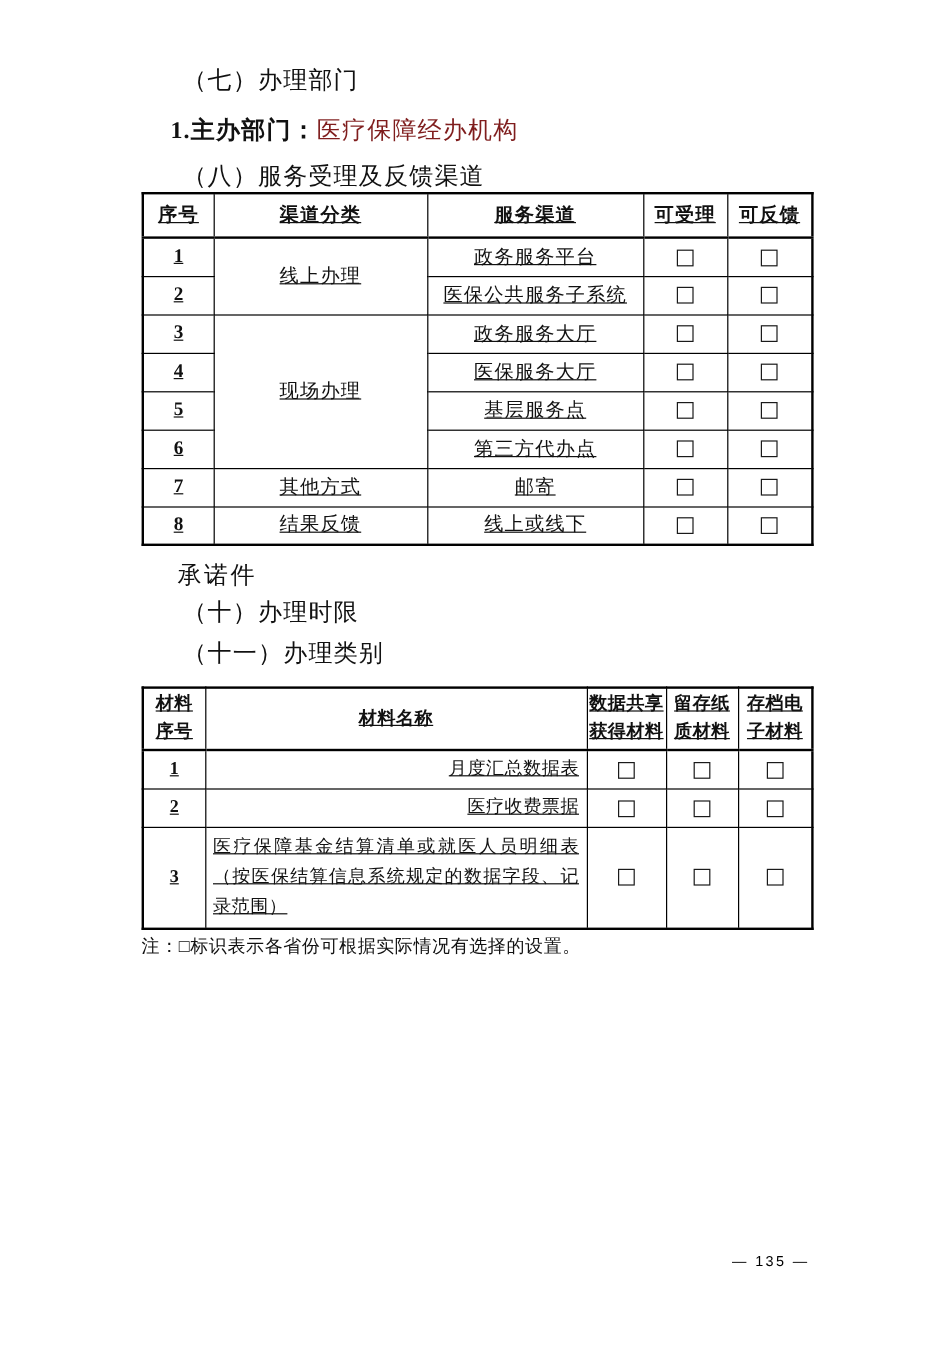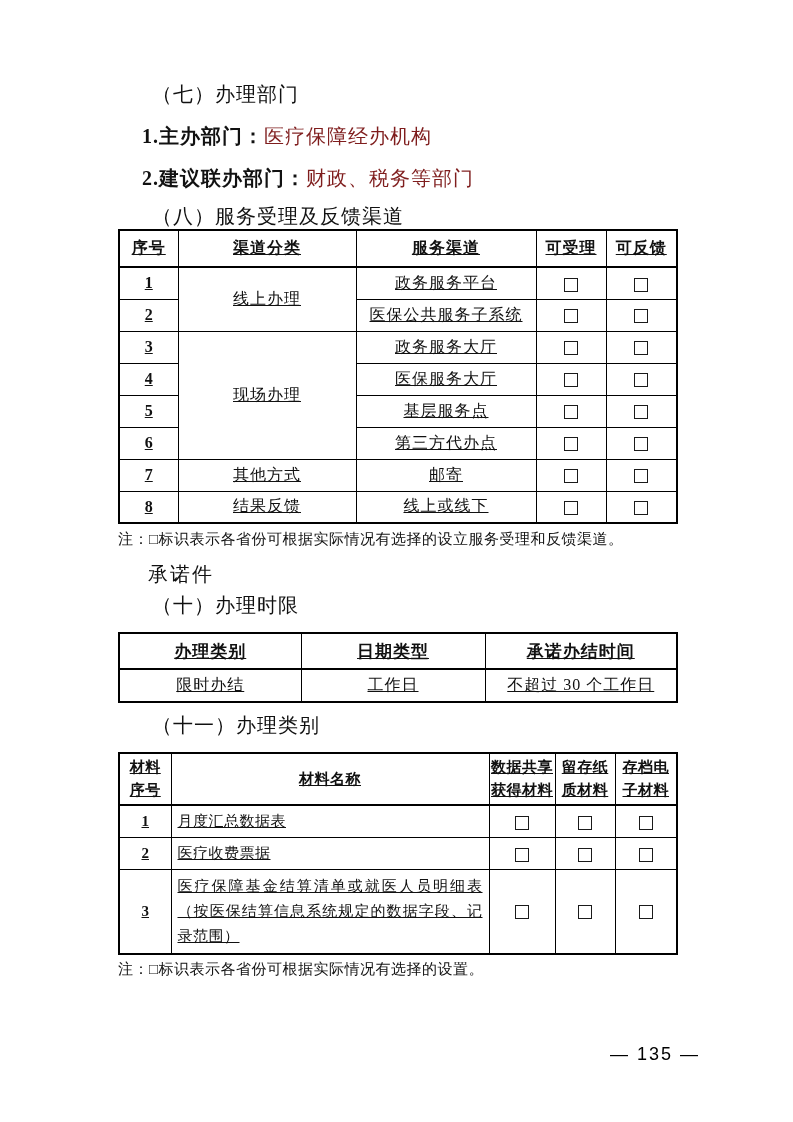--- a/index.html
+++ b/index.html
@@ -1,21 +1,21 @@
 <!DOCTYPE html>
 <html><head>
 <meta charset="utf-8">
 <style>
   html,body{margin:0;padding:0;}
   body{
     width:793px;height:1122px;position:relative;background:#ffffff;
     font-family:"Liberation Serif","DejaVu Serif",serif;color:#111;
     overflow:hidden;
   }
-  .content{position:absolute;left:118px;top:0;width:558px;padding-top:84px;}
+  .content{position:absolute;left:118px;top:0;width:558px;padding-top:57px;}
   .heading{
     font-size:20px;line-height:20px;margin:0;padding-left:34px;
     font-weight:normal;letter-spacing:1px;
   }
   .dept-line{font-size:20px;line-height:20px;margin:22px 0 0 0;padding-left:24px;letter-spacing:1px;}
   .dept-line .lbl{font-weight:bold;text-align:center;}
   .dept-line .val{color:#7f1d1d;}
   .h8{margin-top:18px;}
   .h9{margin-top:10px;}
   .h10{margin-top:13px;font-family:Liberation Mono, monospace;}
@@ -38,43 +38,42 @@
   .t1 td.seq{font-weight:bold;font-family:"Liberation Serif",serif;letter-spacing:0;}
   .t2{margin-top:15px;}
   .t2 thead tr{height:36px;}
   .t2 thead th{border-bottom-width:2px;font-size:17px;}
   .t2 tbody tr{height:33px;}
   .t3{margin-top:17px;}
   .t3 thead tr{height:52px;}
   .t3 thead th{border-bottom-width:2px;font-size:15px;white-space:pre-line;line-height:23px;letter-spacing:0.5px;}
   .t3 tbody td{font-size:15px;}
   .t3 td.seq{font-weight:bold;letter-spacing:0;}
-  .t3 td.name{text-align:left;padding:3px 6px;line-height:25px;letter-spacing:0.5px;}
+  .t3 td.name{text-align:right;padding:3px 6px;line-height:25px;letter-spacing:0.5px;}
   .t3 tr.tall td.name{text-align:justify;text-justify:inter-character;}
   .note{font-size:15px;line-height:20px;margin:5px 0 0 0;letter-spacing:0.5px;}
   .note2{margin-top:4px;}
   .cb{
     display:inline-block;width:12px;height:12px;border:1.5px solid #1a1a1a;
     vertical-align:middle;background:#fff;
   }
   .pagenum{
-    position:absolute;top:1044px;left:610px;font-size:18px;letter-spacing:2px;
+    position:absolute;top:1044px;left:610px;font-size:12px;letter-spacing:2px;
     font-family:"Liberation Sans","DejaVu Sans",sans-serif;color:#000;
   }
 </style>
 </head>
 <body>
 
 <div class="content">
 
   <h3 class="heading">（七）办理部门</h3>
 
   <p class="dept-line"><span class="lbl">1.主办部门：</span><span class="val">医疗保障经办机构</span></p>
 
-  <p class="dept-line"><span class="lbl">2.建议联办部门：</span><span class="val">财政、税务等部门</span></p>
 
   <h3 class="heading h8">（八）服务受理及反馈渠道</h3>
 
   <table class="t1">
     <colgroup>
         <col style="width:59px">
         <col style="width:178px">
         <col style="width:180px">
         <col style="width:70px">
         <col style="width:71px">
@@ -137,47 +136,25 @@
       <tr>
         <td class="seq">8</td>
         <td>结果反馈</td>
         <td>线上或线下</td>
         <td><span class="cb"></span></td>
         <td><span class="cb"></span></td>
       </tr>
     </tbody>
   </table>
 
-  <p class="note">注：□标识表示各省份可根据实际情况有选择的设立服务受理和反馈渠道。</p>
 
   <p class="plain-value">承诺件</p>
 
   <h3 class="heading h10">（十）办理时限</h3>
 
-  <table class="t2">
-    <colgroup>
-        <col style="width:182px">
-        <col style="width:184px">
-        <col style="width:192px">
-      </colgroup>
-    <thead>
-      <tr>
-        <th>办理类别</th>
-        <th>日期类型</th>
-        <th>承诺办结时间</th>
-      </tr>
-    </thead>
-    <tbody>
-      <tr>
-        <td>限时办结</td>
-        <td>工作日</td>
-        <td>不超过 30 个工作日</td>
-      </tr>
-    </tbody>
-  </table>
 
   <h3 class="heading h11">（十一）办理类别</h3>
 
   <table class="t3">
     <colgroup>
         <col style="width:52px">
         <col style="width:318px">
         <col style="width:66px">
         <col style="width:60px">
         <col style="width:62px">

